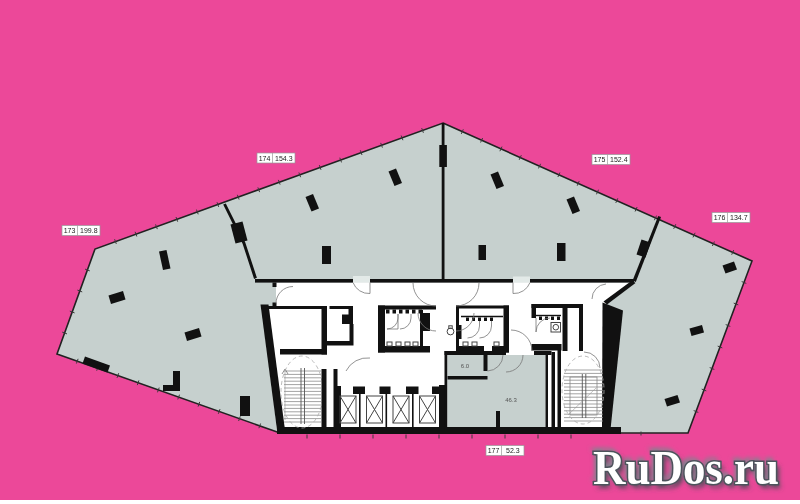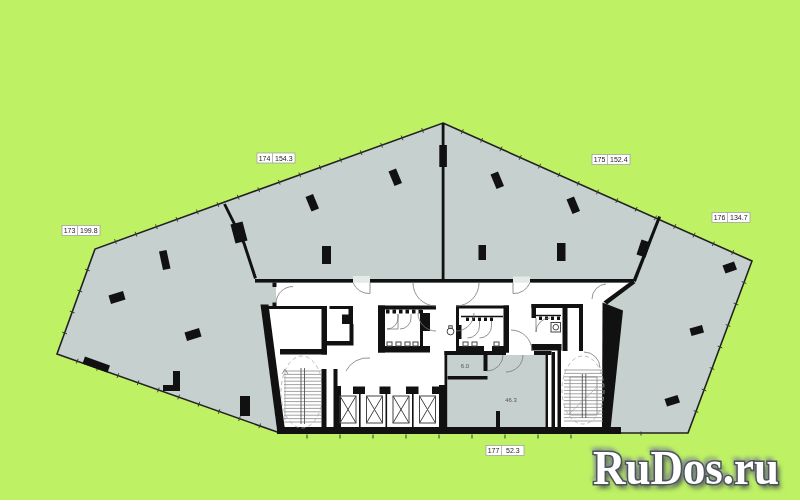--- a/index.html
+++ b/index.html
@@ -1,16 +1,16 @@
 <!DOCTYPE html>
 <html><head>
 <meta charset="utf-8">
 <style>
 html,body{margin:0;padding:0;background:#ffffff;-webkit-font-smoothing:antialiased;}
-.page{width:800px;height:500px;position:relative;background:#bef264;overflow:hidden;
+.page{width:800px;height:500px;position:relative;background:#ec4899;overflow:hidden;
 font-family:"Liberation Sans", sans-serif;}
 svg{display:block;}
 .tick line{stroke:#3a3a3a;stroke-width:1;}
 .tread line{stroke:#8a8a8a;stroke-width:0.8;}
 .arc{fill:none;stroke:#777;stroke-width:0.8;}
 .thin{fill:none;stroke:#444;stroke-width:1;}
 .dash{fill:none;stroke:#aaa;stroke-width:0.8;stroke-dasharray:4 3;}
 .lbl{font:7px "Liberation Sans",sans-serif;fill:#222;}
 .area{font:6px "Liberation Sans",sans-serif;fill:#555;}
 </style>

